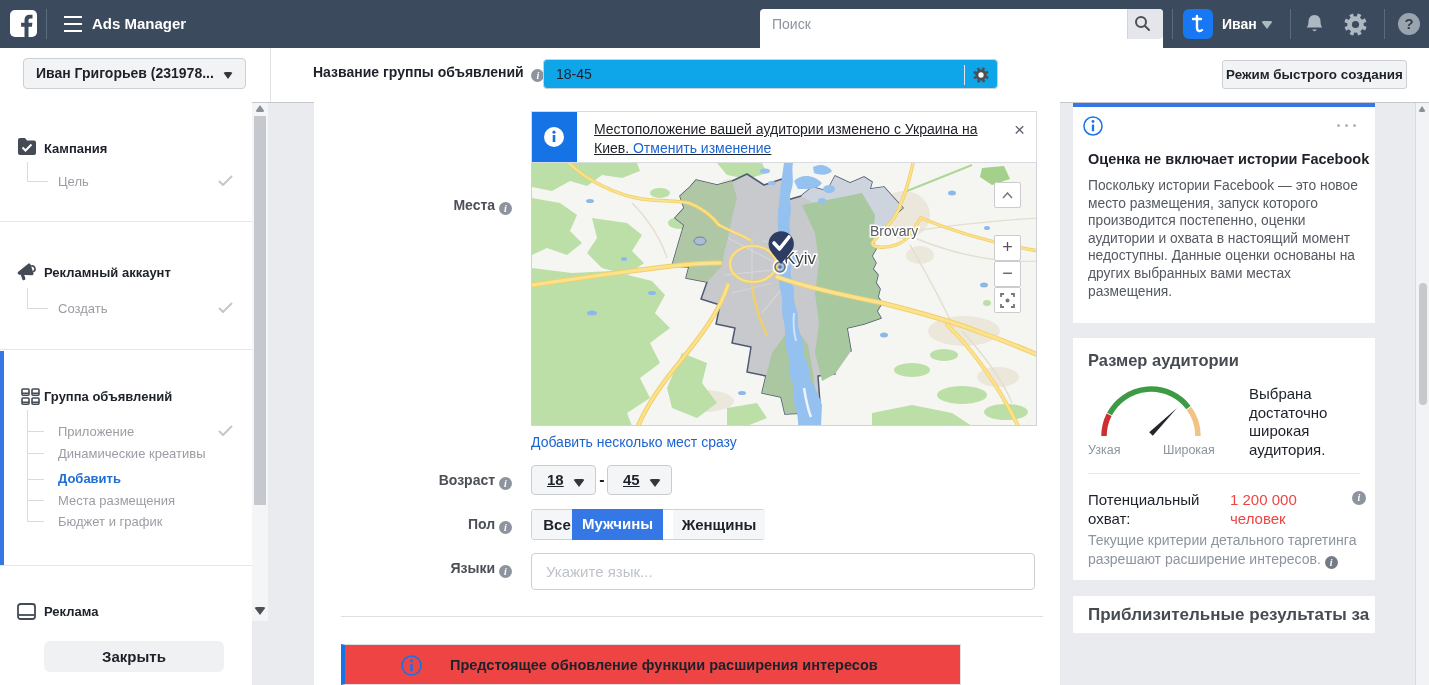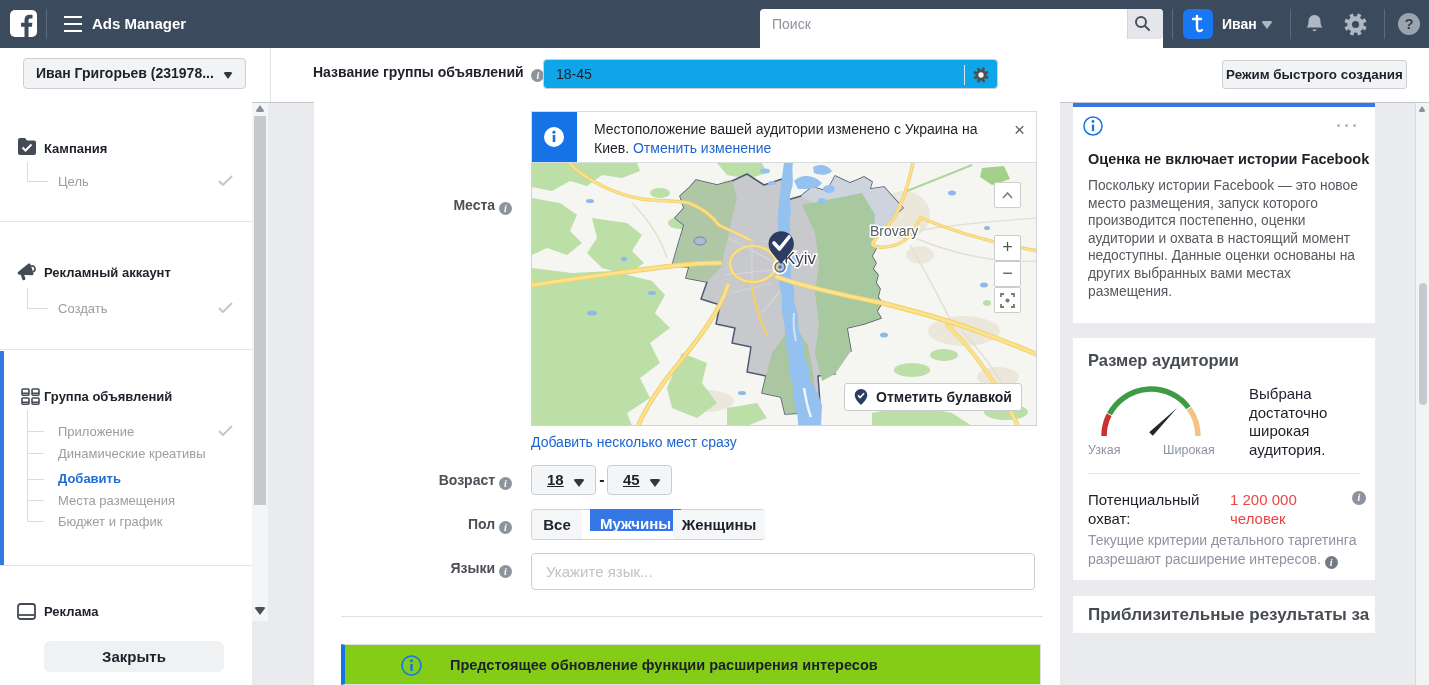--- a/index.html
+++ b/index.html
@@ -48,21 +48,21 @@
   
   #main { position:absolute; left:314px; top:97px; width:746px; height:588px; background:#fff; }
   .mlabel { position:absolute; font-size:14px; font-weight:bold; color:#4b4f56; text-align:right; width:134px; }
   .ibox { display:inline-block; width:13px; height:13px; border-radius:50%; background:#8d949e;
     color:#fff; font-size:10px; font-weight:bold; text-align:center; line-height:13px;
     font-family:"Liberation Serif", serif; font-style:italic; vertical-align:-2px; }
   #notif { position:absolute; left:217px; top:14px; width:506px; height:52px; background:#fff;
     border:1px solid #d8dce1; }
   #notif .blu { position:absolute; left:0; top:0; width:45px; height:50px; background:#1673e6; }
   #notif .txt { position:absolute; left:62px; top:8px; width:395px; font-size:14px; color:#1d2129;
-    line-height:19px; }
+    line-height:19px;text-decoration:underline; }
   #notif .x { position:absolute; right:11px; top:7px; font-size:19px; color:#606770; }
   a.blue { color:#1c64d1; text-decoration:none; }
   #mapbox { position:absolute; left:217px; top:66px; width:506px; height:263px;
     border:1px solid #cfd3d8; border-top:none; overflow:hidden; }
   .zbtn { position:absolute; left:680px; width:27px; height:26px; background:#fff;
     border:1px solid #ccc; border-radius:2px; color:#666; text-align:center; }
   #pinbtn { position:absolute; left:530px; top:286px; width:178px; height:28px; background:#fff;
     border:1px solid #c9cccf; border-radius:3px; font-size:14px; font-weight:bold; color:#1d2129;
     line-height:26px; text-align:center; }
   #addlink { position:absolute; left:217px; top:337px; font-size:14px; }
@@ -73,21 +73,21 @@
   .car { width:0; height:0; border-left:6px solid transparent; border-right:6px solid transparent;
     border-top:8px solid #33373c; border-radius:3px; display:inline-block; }
   #seg { position:absolute; left:217px; top:412px; height:31px; border:1px solid #cfd3d7;
     border-radius:3px; width:234px; }
   .segb { position:absolute; top:0; height:29px; font-size:15px; font-weight:bold; color:#1d2129;
     background:#f5f6f8; text-align:center; line-height:29px; }
   #langin { position:absolute; left:217px; top:456px; width:504px; height:37px; background:#fff;
     border:1px solid #ccd0d5; border-radius:4px; font-size:15px; color:#bec3ca; line-height:35px;
     padding-left:14px; }
   .hdiv { position:absolute; background:#dddfe2; height:1px; }
-  #infobox { position:absolute; left:27px; top:547px; width:700px; height:41px; background:#84cc16;
+  #infobox { position:absolute; left:27px; top:547px; width:620px; height:41px; background:#ef4444;
     border:1px solid #dddfe2; border-left:4px solid #1673e6; }
   #infobox .t { position:absolute; left:105px; top:0; line-height:41px; font-size:14.5px;
     font-weight:bold; color:#1d2129; }
   
   .rcard { position:absolute; left:1073px; width:302px; background:#fff; }
   #rc1 { top:103px; height:220px; }
   #rc1 .hd { position:absolute; left:15px; top:48px; font-size:14.5px; font-weight:bold; color:#1d2129; }
   #rc1 .pp { position:absolute; left:15px; top:74px; width:288px; font-size:13.8px; line-height:17.6px;
     color:#555a61; }
   #rbluebar { position:absolute; left:1073px; top:103px; width:302px; height:4px; background:#3578e5; z-index:5; }
@@ -366,33 +366,29 @@
         <path d="M1,6 L5.5,1 L10,6" stroke="#777" stroke-width="1.5" fill="none"></path>
       </svg></div>
   <div class="zbtn" style="top:138px;font-size:18px;line-height:23px;color:#555">+</div>
   <div class="zbtn" style="top:164px;font-size:18px;line-height:22px;color:#555">−</div>
   <div class="zbtn" style="top:190px"><svg width="15" height="15" viewBox="0 0 15 15" style="margin-top:5px">
         <g stroke="#777" stroke-width="1.8" fill="none">
           <path d="M1,4 V1 H4 M11,1 H14 V4 M14,11 V14 H11 M4,14 H1 V11"></path>
         </g>
         <circle cx="7.5" cy="7.5" r="2" fill="#777"></circle>
       </svg></div>
-  <div id="pinbtn"><svg width="14" height="16" viewBox="0 0 14 16" style="vertical-align:-3px;margin-right:8px">
-        <path d="M7,0 a6.3,6.3 0 0 1 6.3,6.3 c0,4.2-6.3,9.7-6.3,9.7 S0.7,10.5 0.7,6.3 A6.3,6.3 0 0 1 7,0 Z" fill="#2d3c63"></path>
-        <path d="M4,6.3 l2.1,2.2 4-4.2" stroke="#fff" stroke-width="1.6" fill="none"></path>
-      </svg>Отметить булавкой</div>
   <a id="addlink" class="blue" href="#">Добавить несколько мест сразу</a>
   <div class="mlabel" style="left:64px;top:375px">Возраст <span class="ibox">i</span></div>
   <div class="dd" style="left:217px">18<span class="car"></span></div>
   <div class="abs" style="left:283px;top:368px;width:10px;text-align:center;line-height:30px;font-weight:bold;color:#1d2129">-</div>
   <div class="dd" style="left:293px">45<span class="car"></span></div>
   <div class="mlabel" style="left:64px;top:419px">Пол <span class="ibox">i</span></div>
   <div id="seg">
     <div class="segb" style="left:0;width:50px;border-radius:2px 0 0 2px">Все</div>
-    <div class="segb" style="left:58px;width:91px;background:#3578e5;color:#fff;top:-1px;height:22px">Мужчины</div>
+    <div class="segb" style="left:40px;width:91px;background:#3578e5;color:#fff;top:-1px;height:31px">Мужчины</div>
     <div class="segb" style="left:141px;width:92px;border-radius:0 2px 2px 0">Женщины</div>
   </div>
   <div class="mlabel" style="left:64px;top:463px">Языки <span class="ibox">i</span></div>
   <div id="langin">Укажите язык...</div>
   <div class="hdiv" style="left:27px;top:519px;width:702px"></div>
   <div id="infobox">
     <svg style="position:absolute;left:56px;top:10px" width="21" height="21" viewBox="0 0 21 21">
         <circle cx="10.5" cy="10.5" r="9.5" fill="none" stroke="#1673e6" stroke-width="1.6"></circle>
         <rect x="9.3" y="9" width="2.4" height="7" fill="#1673e6"></rect>
         <circle cx="10.5" cy="5.8" r="1.5" fill="#1673e6"></circle>

